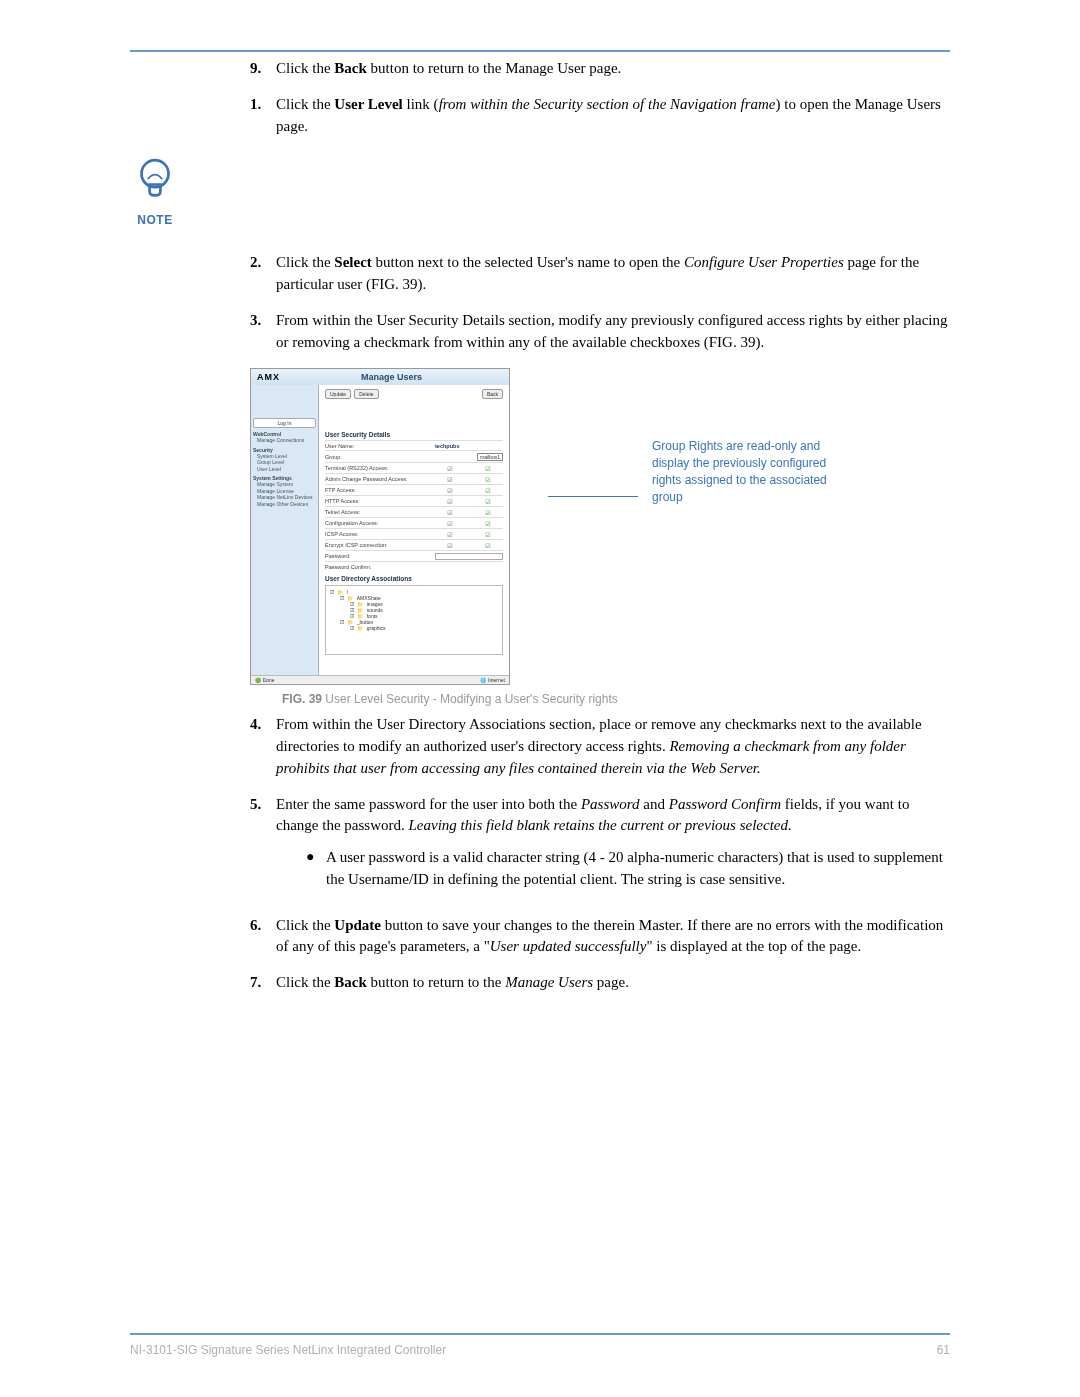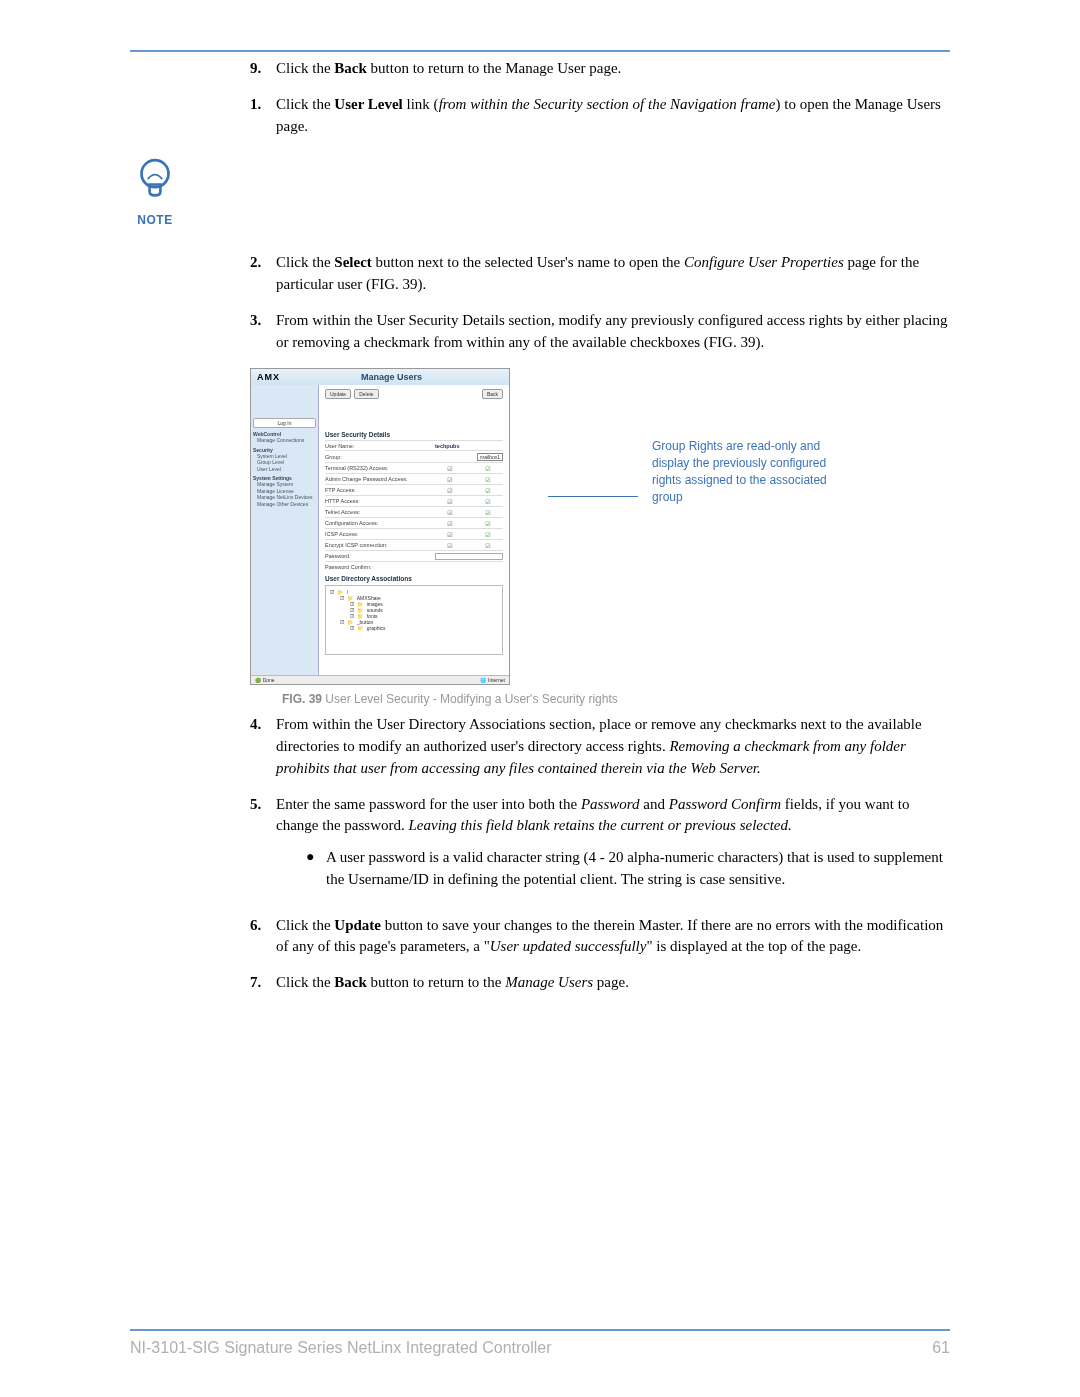--- a/index.html
+++ b/index.html
@@ -163,21 +163,21 @@
   .footer {
     position:absolute;
     bottom:40px;
     left:130px;
     right:130px;
     border-top:2px solid #6699cc;
     padding-top:8px;
     display:flex;
     justify-content:space-between;
     font-family: Arial, sans-serif;
-    font-size:16px;
+    font-size:12px;
     color:#b0b0b0;
   }
 </style>
 </head>
 <body>
 
 <div class="page">
   <div class="top-rule"></div>
 
   <div class="content">

